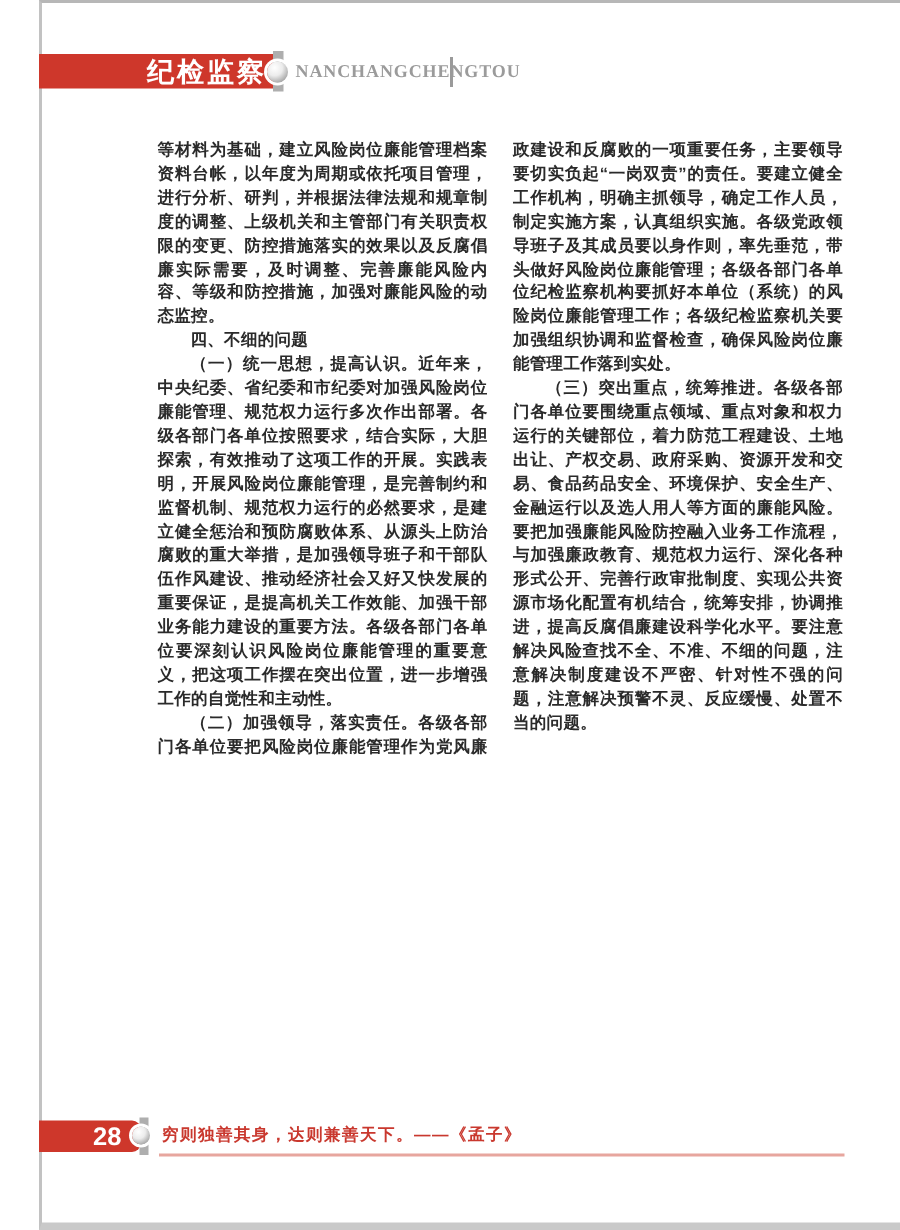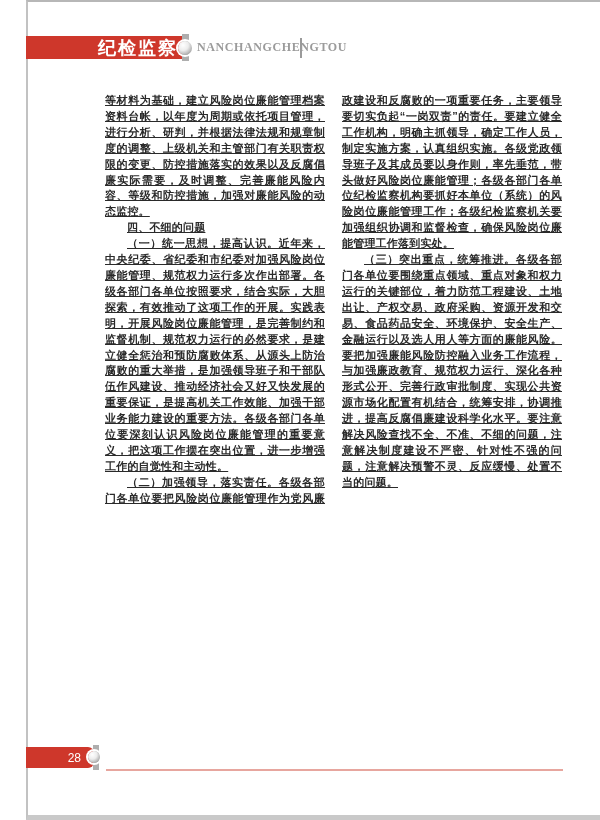--- a/index.html
+++ b/index.html
@@ -57,32 +57,32 @@
   .article{
     position:absolute;left:77px;top:91px;
     width:457px;height:578px;
     column-count:2;column-gap:17px;
     text-align:justify;
     font-size:11px;line-height:15.9px;
     letter-spacing:0.2px;
     color:#2a2a2a;font-weight:600;
     overflow:hidden;
   }
-  .article p{margin:0;text-indent:2em;text-decoration:underline;}
+  .article p{margin:0;text-indent:2em;}
   .article p.no-indent{text-indent:0;}
   .article p.heading{font-weight:bold;}
   
   .foot-bar{
     position:absolute;left:-2px;top:745px;
     width:68px;height:21px;background:#ce372b;
     border-radius:0 6px 6px 0;
     display:flex;align-items:center;justify-content:flex-end;
     padding-right:13px;box-sizing:border-box;
   }
-  .foot-bar .pagenum{color:#ffffff;font-size:12px;font-weight:normal;line-height:1;}
+  .foot-bar .pagenum{color:#ffffff;font-size:17px;font-weight:bold;line-height:1;}
   .foot-gray{
     position:absolute;left:65px;top:743px;
     width:6px;height:25px;background:#aeaeae;
   }
   .bead.footer-bead{left:60px;top:749px;width:12px;height:12px;}
   .foot-quote{
     position:absolute;left:80px;top:747px;
     font-size:11px;font-weight:bold;color:#c9382e;letter-spacing:1px;
     white-space:nowrap;
   }
@@ -111,15 +111,16 @@
     <p>（二）加强领导，落实责任。各级各部门各单位要把风险岗位廉能管理作为党风廉政建设和反腐败的一项重要任务，主要领导要切实负起“一岗双责”的责任。要建立健全工作机构，明确主抓领导，确定工作人员，制定实施方案，认真组织实施。各级党政领导班子及其成员要以身作则，率先垂范，带头做好风险岗位廉能管理；各级各部门各单位纪检监察机构要抓好本单位（系统）的风险岗位廉能管理工作；各级纪检监察机关要加强组织协调和监督检查，确保风险岗位廉能管理工作落到实处。</p>
     <p>（三）突出重点，统筹推进。各级各部门各单位要围绕重点领域、重点对象和权力运行的关键部位，着力防范工程建设、土地出让、产权交易、政府采购、资源开发和交易、食品药品安全、环境保护、安全生产、金融运行以及选人用人等方面的廉能风险。要把加强廉能风险防控融入业务工作流程，与加强廉政教育、规范权力运行、深化各种形式公开、完善行政审批制度、实现公共资源市场化配置有机结合，统筹安排，协调推进，提高反腐倡廉建设科学化水平。要注意解决风险查找不全、不准、不细的问题，注意解决制度建设不严密、针对性不强的问题，注意解决预警不灵、反应缓慢、处置不当的问题。</p>
 
   </div>
 
   <div class="foot-bar">
     <span class="pagenum">28</span>
   </div>
   <div class="foot-gray"></div>
   <div class="bead footer-bead"></div>
+  <div class="foot-quote">穷则独善其身，达则兼善天下。——《孟子》</div>
   <div class="foot-rule"></div>
 
 </div>
 
 </body></html>

